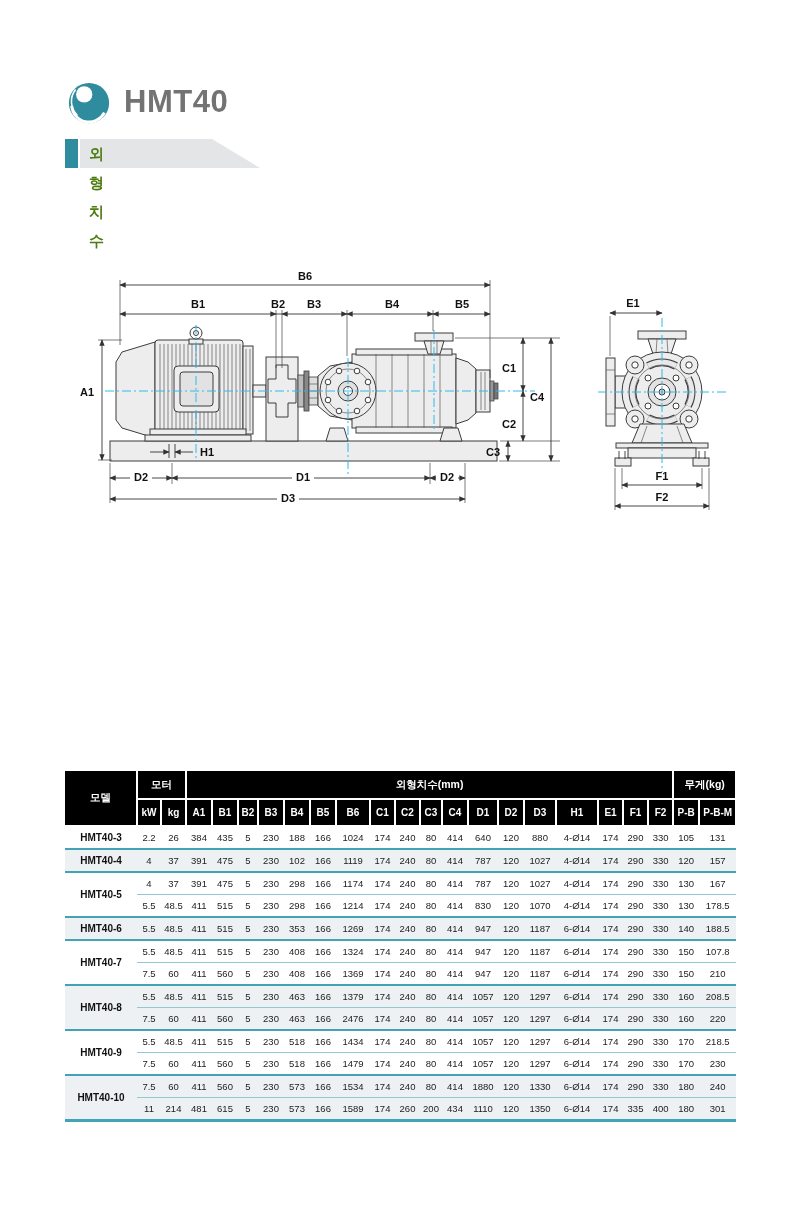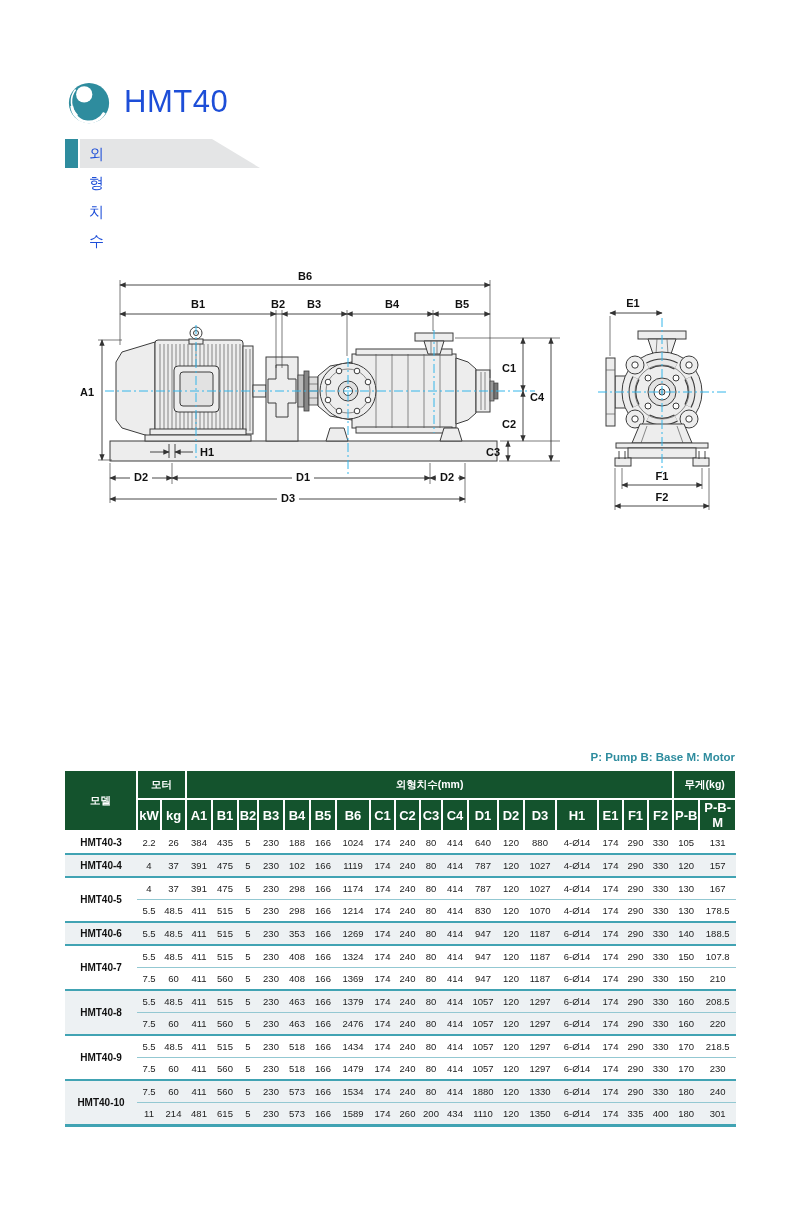--- a/index.html
+++ b/index.html
@@ -1,39 +1,39 @@
 <!DOCTYPE html>
 <html><head>
 <meta charset="utf-8">
 <style>
   html,body{margin:0;padding:0;background:#fff;}
   .page{position:relative;width:800px;height:1211px;background:#fff;overflow:hidden;
         font-family:"Liberation Sans",sans-serif;}
   
   .logo{position:absolute;left:66px;top:80px;width:46px;height:46px;}
-  .title{position:absolute;left:124px;top:84px;font-size:31px;font-weight:normal;
-         color:#1d4ed8;letter-spacing:.5px;}
+  .title{position:absolute;left:124px;top:84px;font-size:31px;font-weight:bold;
+         color:#737373;letter-spacing:.5px;}
   
   .banner{position:absolute;left:65px;top:139px;height:29px;}
   .banner-bar{position:absolute;left:0;top:0;width:13px;height:29px;background:#2E8C9E;}
   .banner-flag{position:absolute;left:15px;top:0;width:180px;height:29px;background:#E4E5E6;
       clip-path:polygon(0 0,132px 0,180px 100%,0 100%);}
   .banner-text{position:absolute;left:24px;top:0;line-height:29px;font-size:15px;
-      font-weight:normal;color:#1d4ed8;}
+      font-weight:bold;color:#4d7c0f;}
   
   .drawing{position:absolute;left:0;top:255px;width:800px;height:270px;}
   
   .legend{position:absolute;left:65px;top:751px;width:670px;text-align:right;
       color:#2E8C9E;font-size:11.5px;font-weight:bold;}
   .tbl{position:absolute;left:65px;top:771px;width:671px;border-collapse:collapse;
       table-layout:fixed;border-bottom:3px solid #41A3B3;}
-  .tbl th{background:#14532d;color:#fff;font-weight:bold;border-right:2px solid #fff;
+  .tbl th{background:#000000;color:#fff;font-weight:bold;border-right:2px solid #fff;
       border-bottom:2px solid #fff;padding:0;}
   .tbl thead tr:first-child th{height:27px;font-size:10.5px;}
-  .tbl thead tr:last-child th{height:25px;font-size:13px;}
+  .tbl thead tr:last-child th{height:25px;font-size:10px;}
   .tbl td{height:21px;padding:0 1px;text-align:center;font-size:9.5px;color:#222;
       white-space:nowrap;overflow:hidden;}
   .tbl td.model-cell{font-weight:bold;color:#111;font-size:10px;}
   .tbl tbody tr.group-start td{border-top:2px solid #41A3B3;}
   .tbl tbody tr:first-child td{border-top:none;}
   .tbl tbody tr.sub-row td{border-top:1px solid #93C8D2;}
   .tbl tbody tr.alt td{background:#EDF1F3;}
   
   .out{fill:#ededed;stroke:#3c3c3c;stroke-width:1;}
   .outw{fill:#fff;stroke:#3c3c3c;stroke-width:1;}
@@ -270,21 +270,20 @@
       <line class="ext" x1="702" y1="468" x2="702" y2="489"></line>
       <line class="dim" x1="622" y1="485" x2="702" y2="485" marker-start="url(#ah)" marker-end="url(#ah)"></line>
       <text class="lbl" x="662" y="480">F1</text>
       <line class="ext" x1="615" y1="468" x2="615" y2="510"></line>
       <line class="ext" x1="709" y1="468" x2="709" y2="510"></line>
       <line class="dim" x1="615" y1="506" x2="709" y2="506" marker-start="url(#ah)" marker-end="url(#ah)"></line>
       <text class="lbl" x="662" y="501">F2</text>
     </g>
   </svg>
 
-  <div class="legend">P: Pump  B: Base  M: Motor</div>
 
   <table class="tbl">
     <colgroup>
       <col style="width:72px">
         <col style="width:24px">
         <col style="width:25px">
       <col style="width:26px">
         <col style="width:26px">
         <col style="width:20px">
       <col style="width:26px">

